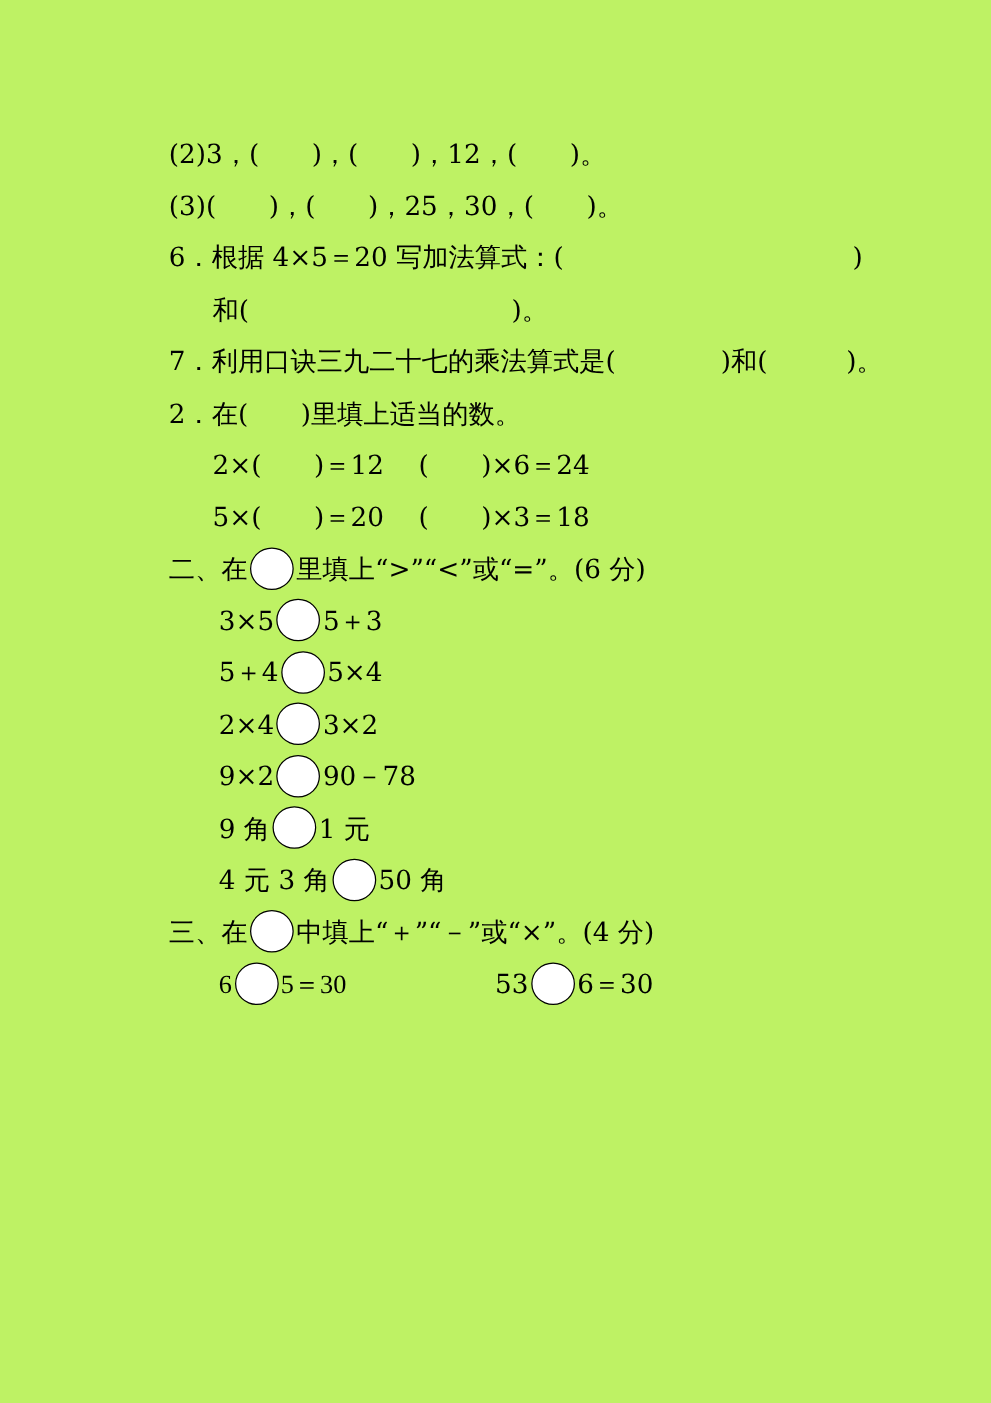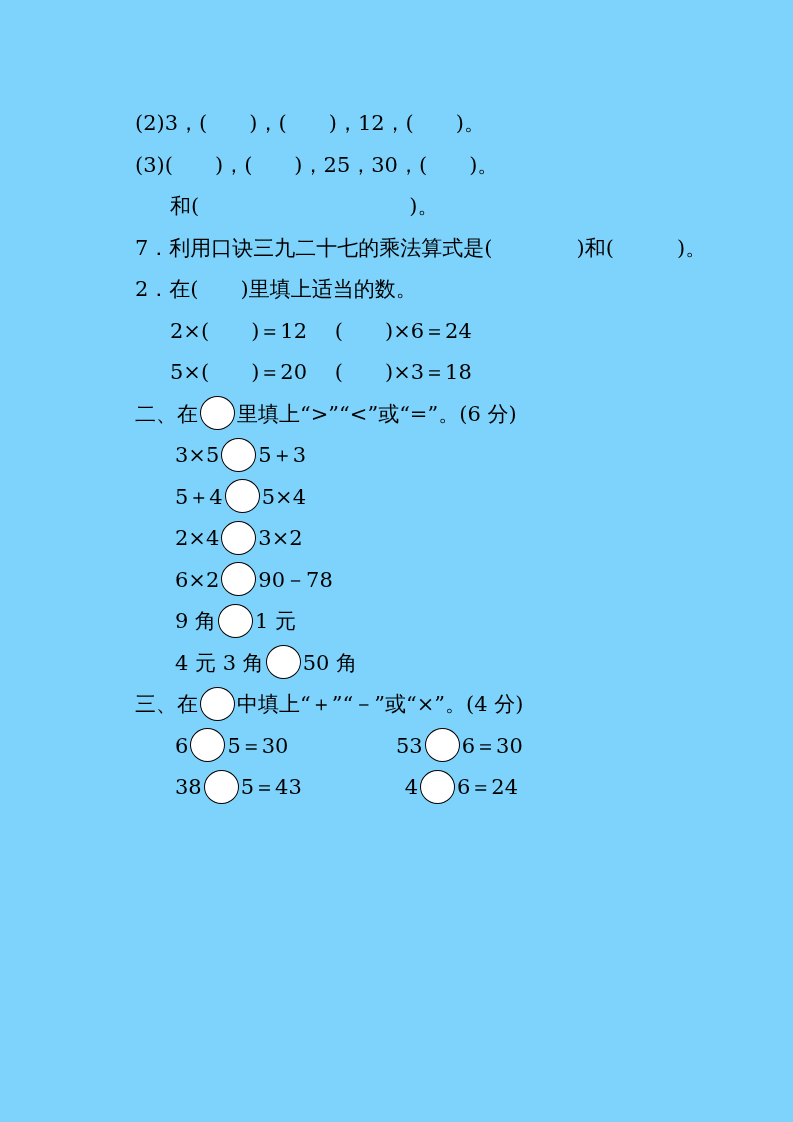--- a/index.html
+++ b/index.html
@@ -6,69 +6,69 @@
   * { box-sizing: border-box; }
   html, body { margin: 0; padding: 0; }
   body {
     width: 793px; height: 1122px;
     background: #ffffff; color: #000000;
     font-family: "DejaVu Serif", "Liberation Serif", serif;
   }
   .page {
     position: relative;
     width: 793px; height: 1122px;
-    background: #7dd3fc;
+    background: #bef264;
     padding: 103px 50px 0 135px;
     font-size: 21px;
     overflow: hidden;
   }
   .line {
     white-space: pre;
     height: 41.5px;
     line-height: 41.5px;
   }
   .ind  { padding-left: 35px; }  
   .ind2 { padding-left: 40px; }  
   .circle {
     display: inline-block;
     width: 35px; height: 34px;
     border: 1.5px solid #000;
     border-radius: 50%;
     vertical-align: middle;
     margin: 0 2px 4px 2px;
     background: #fff;
   }
-  .ops-row .cell { display: inline-block; width: 221px; }
+  .ops-row .cell { display: inline-block; width: 221px; font-family: Liberation Serif, serif; }
   .numr { display: inline-block; min-width: 22px; text-align: right; }
 </style>
 </head>
 <body>
 
 <div class="page">
 
   <div class="line">(2)3，(　　)，(　　)，12，(　　)。</div>
   <div class="line">(3)(　　)，(　　)，25，30，(　　)。</div>
 
+  <div class="line">6．根据 4×5＝20 写加法算式：(　　　　　　　　　　　)</div>
   <div class="line ind">和(　　　　　　　　　　)。</div>
 
   <div class="line">7．利用口诀三九二十七的乘法算式是(　　　　)和(　　　)。</div>
 
 
   <div class="line">2．在(　　)里填上适当的数。</div>
   <div class="line ind">2×(　　)＝12　 (　　)×6＝24</div>
   <div class="line ind">5×(　　)＝20　 (　　)×3＝18</div>
 
   <div class="line"><span>二、在</span><span class="circle"></span><span>里填上“&gt;”“&lt;”或“=”。(6 分)</span></div>
 
   <div class="line ind2"><span>3×5</span><span class="circle"></span><span>5＋3</span></div>
   <div class="line ind2"><span>5＋4</span><span class="circle"></span><span>5×4</span></div>
   <div class="line ind2"><span>2×4</span><span class="circle"></span><span>3×2</span></div>
-  <div class="line ind2"><span>6×2</span><span class="circle"></span><span>90－78</span></div>
+  <div class="line ind2"><span>9×2</span><span class="circle"></span><span>90－78</span></div>
   <div class="line ind2"><span>9 角</span><span class="circle"></span><span>1 元</span></div>
   <div class="line ind2"><span>4 元 3 角</span><span class="circle"></span><span>50 角</span></div>
 
   <div class="line"><span>三、在</span><span class="circle"></span><span>中填上“＋”“－”或“×”。(4 分)</span></div>
 
   <div class="line ind2 ops-row"><span class="cell"><span>6</span><span class="circle"></span><span>5＝30</span></span><span><span class="numr">53</span><span class="circle"></span><span>6＝30</span></span></div>
 
-  <div class="line ind2 ops-row"><span class="cell"><span>38</span><span class="circle"></span><span>5＝43</span></span><span><span class="numr">4</span><span class="circle"></span><span>6＝24</span></span></div>
 
 </div>
 
 </body></html>

